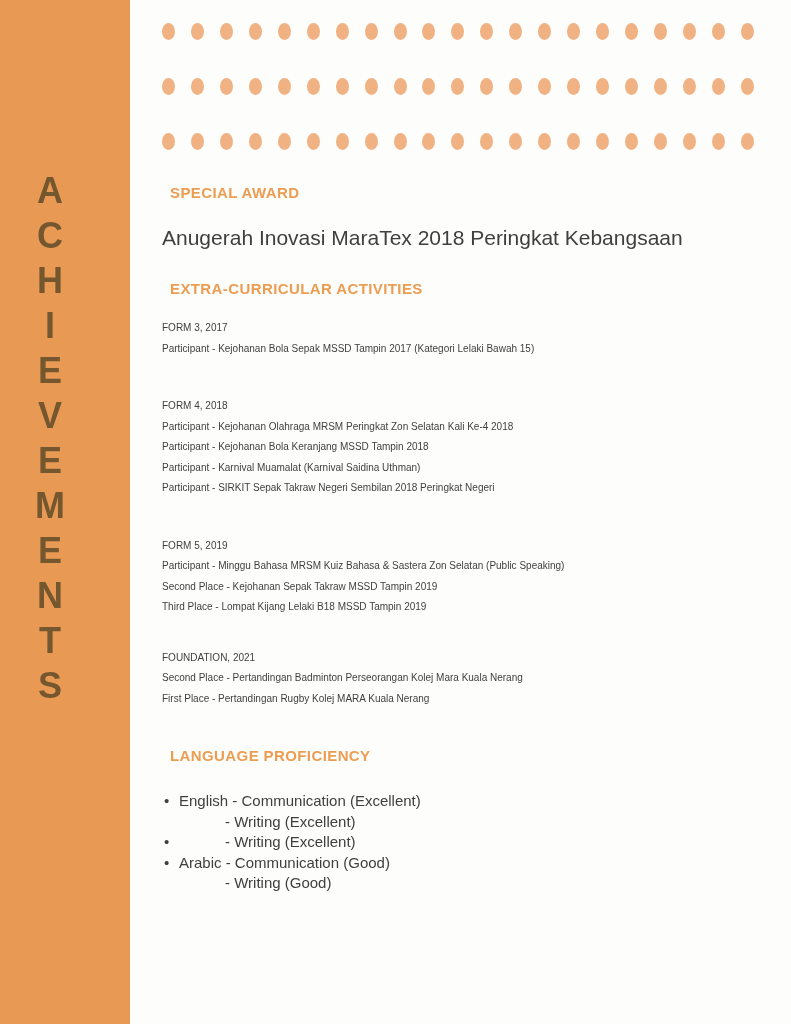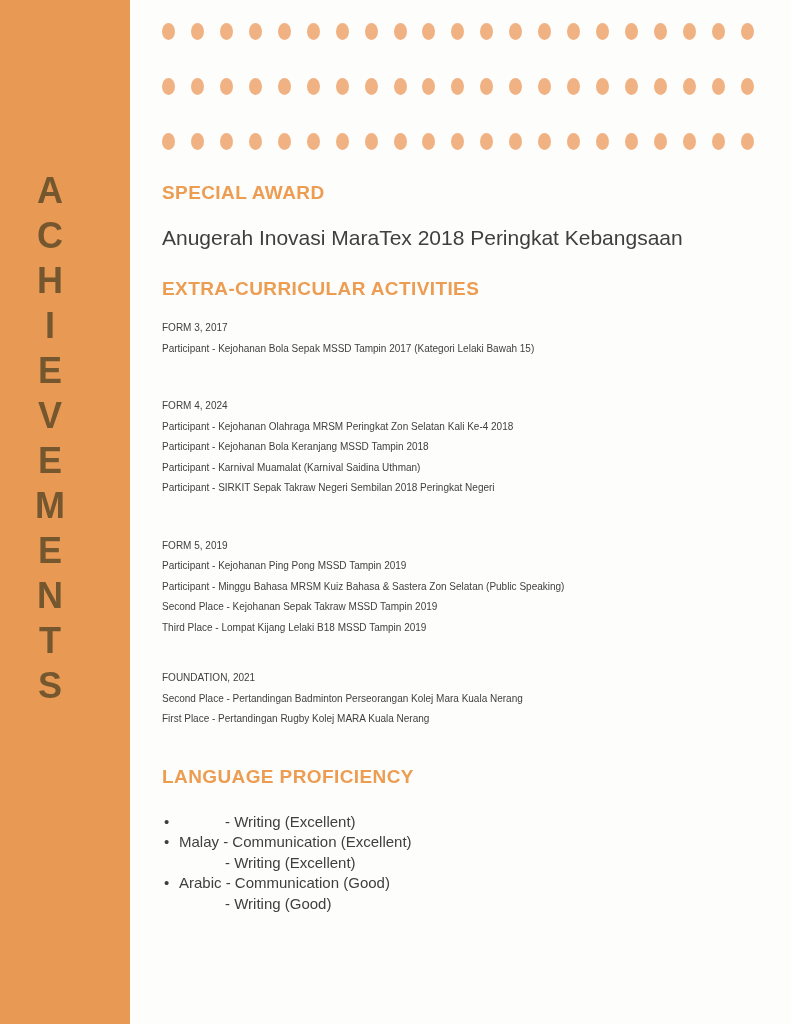--- a/index.html
+++ b/index.html
@@ -47,22 +47,22 @@
     width: 592px; height: 17px; margin-bottom: 38px;
   }
   .dot-row:last-child { margin-bottom: 0; }
   .dot {
     width: 13px; height: 17px; border-radius: 50%;
     background: var(--dot); flex: 0 0 13px;
   }
 
   
   .heading {
-    margin: 0;
-    font-size: 19px; line-height: 24px; font-weight: bold;
+    margin: 8px;
+    font-size: 15px; line-height: 24px; font-weight: bold;
     color: var(--accent);
     letter-spacing: 0.4px;
   }
   .section-special .heading { margin-top: 31px; }
   .section-extra .heading { margin-top: 29px; }
   .section-lang .heading { margin-top: 35px; }
 
   .special-line {
     margin: 22px 0 0;
     font-size: 21px; line-height: 21px;
@@ -193,54 +193,53 @@
     </section>
 
     <section class="section-extra">
       <h2 class="heading">EXTRA-CURRICULAR ACTIVITIES</h2>
       <div class="groups">
           <div class="group">
             <div class="group-title">FORM 3, 2017</div>
             <div class="group-item">Participant - Kejohanan Bola Sepak MSSD Tampin 2017 (Kategori Lelaki Bawah 15)</div>
           </div>
           <div class="group">
-            <div class="group-title">FORM 4, 2024</div>
+            <div class="group-title">FORM 4, 2018</div>
             <div class="group-item">Participant - Kejohanan Olahraga MRSM Peringkat Zon Selatan Kali Ke-4 2018</div>
             <div class="group-item">Participant - Kejohanan Bola Keranjang MSSD Tampin 2018</div>
             <div class="group-item">Participant - Karnival Muamalat (Karnival Saidina Uthman)</div>
             <div class="group-item">Participant - SIRKIT Sepak Takraw Negeri Sembilan 2018 Peringkat Negeri</div>
           </div>
           <div class="group">
             <div class="group-title">FORM 5, 2019</div>
-            <div class="group-item">Participant - Kejohanan Ping Pong MSSD Tampin 2019</div>
             <div class="group-item">Participant - Minggu Bahasa MRSM Kuiz Bahasa &amp; Sastera Zon Selatan (Public Speaking)</div>
             <div class="group-item">Second Place - Kejohanan Sepak Takraw MSSD Tampin 2019</div>
             <div class="group-item">Third Place - Lompat Kijang Lelaki B18 MSSD Tampin 2019</div>
           </div>
           <div class="group">
             <div class="group-title">FOUNDATION, 2021</div>
             <div class="group-item">Second Place - Pertandingan Badminton Perseorangan Kolej Mara Kuala Nerang</div>
             <div class="group-item">First Place - Pertandingan Rugby Kolej MARA Kuala Nerang</div>
           </div>
         </div>
     </section>
 
     <section class="section-lang">
       <h2 class="heading">LANGUAGE PROFICIENCY</h2>
       <ul class="lang-list">
           <li class="lang-item">
             <span class="bullet">•</span>
             <div class="lang-lines">
+              <div class="lang-line1">English - Communication (Excellent)</div>
               <div class="lang-line2">- Writing (Excellent)</div>
             </div>
           </li>
           <li class="lang-item">
             <span class="bullet">•</span>
             <div class="lang-lines">
-              <div class="lang-line1">Malay - Communication (Excellent)</div>
               <div class="lang-line2">- Writing (Excellent)</div>
             </div>
           </li>
           <li class="lang-item">
             <span class="bullet">•</span>
             <div class="lang-lines">
               <div class="lang-line1">Arabic - Communication (Good)</div>
               <div class="lang-line2">- Writing (Good)</div>
             </div>
           </li>

